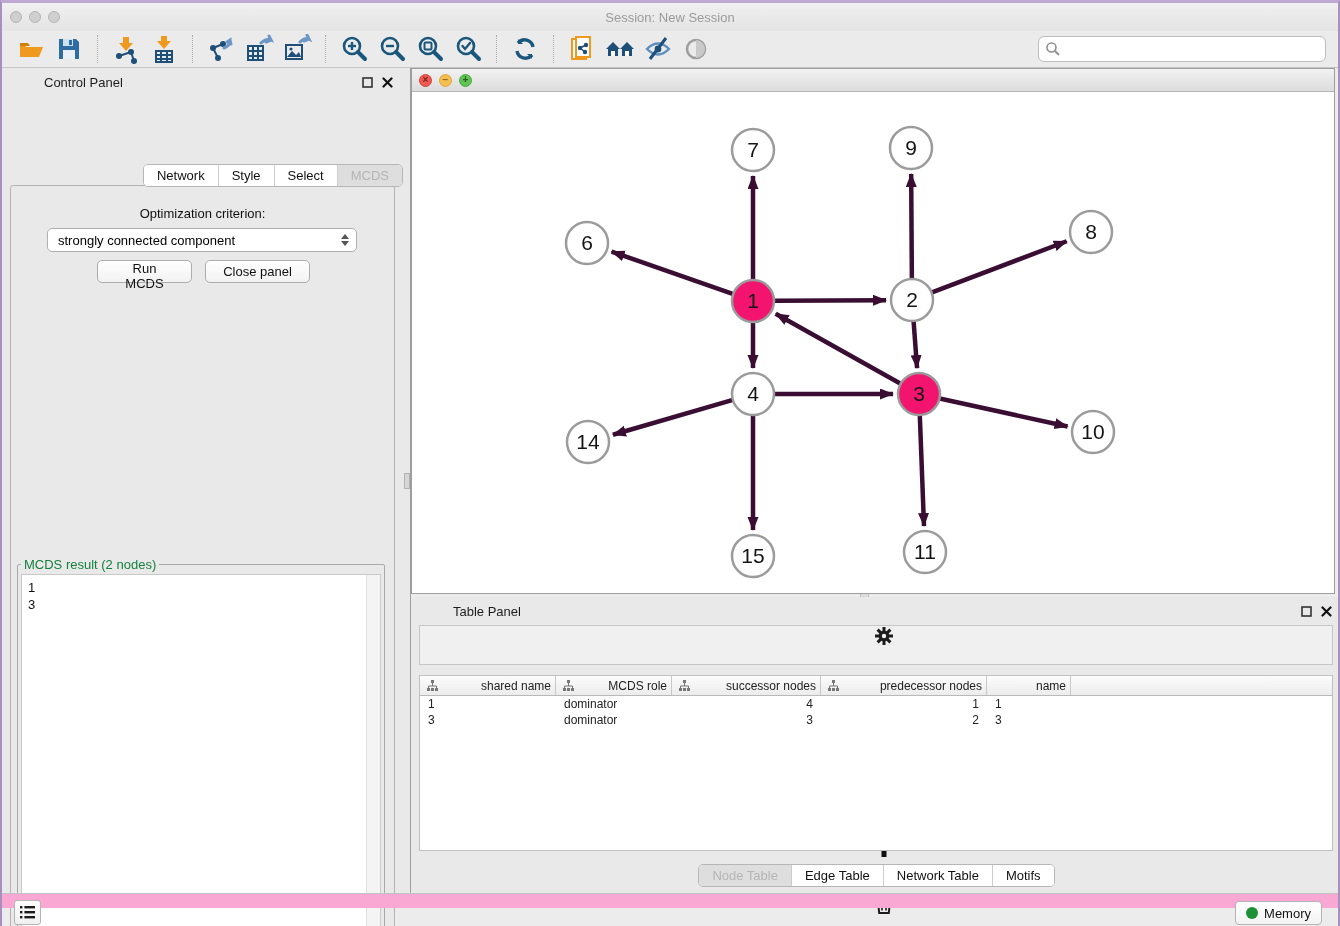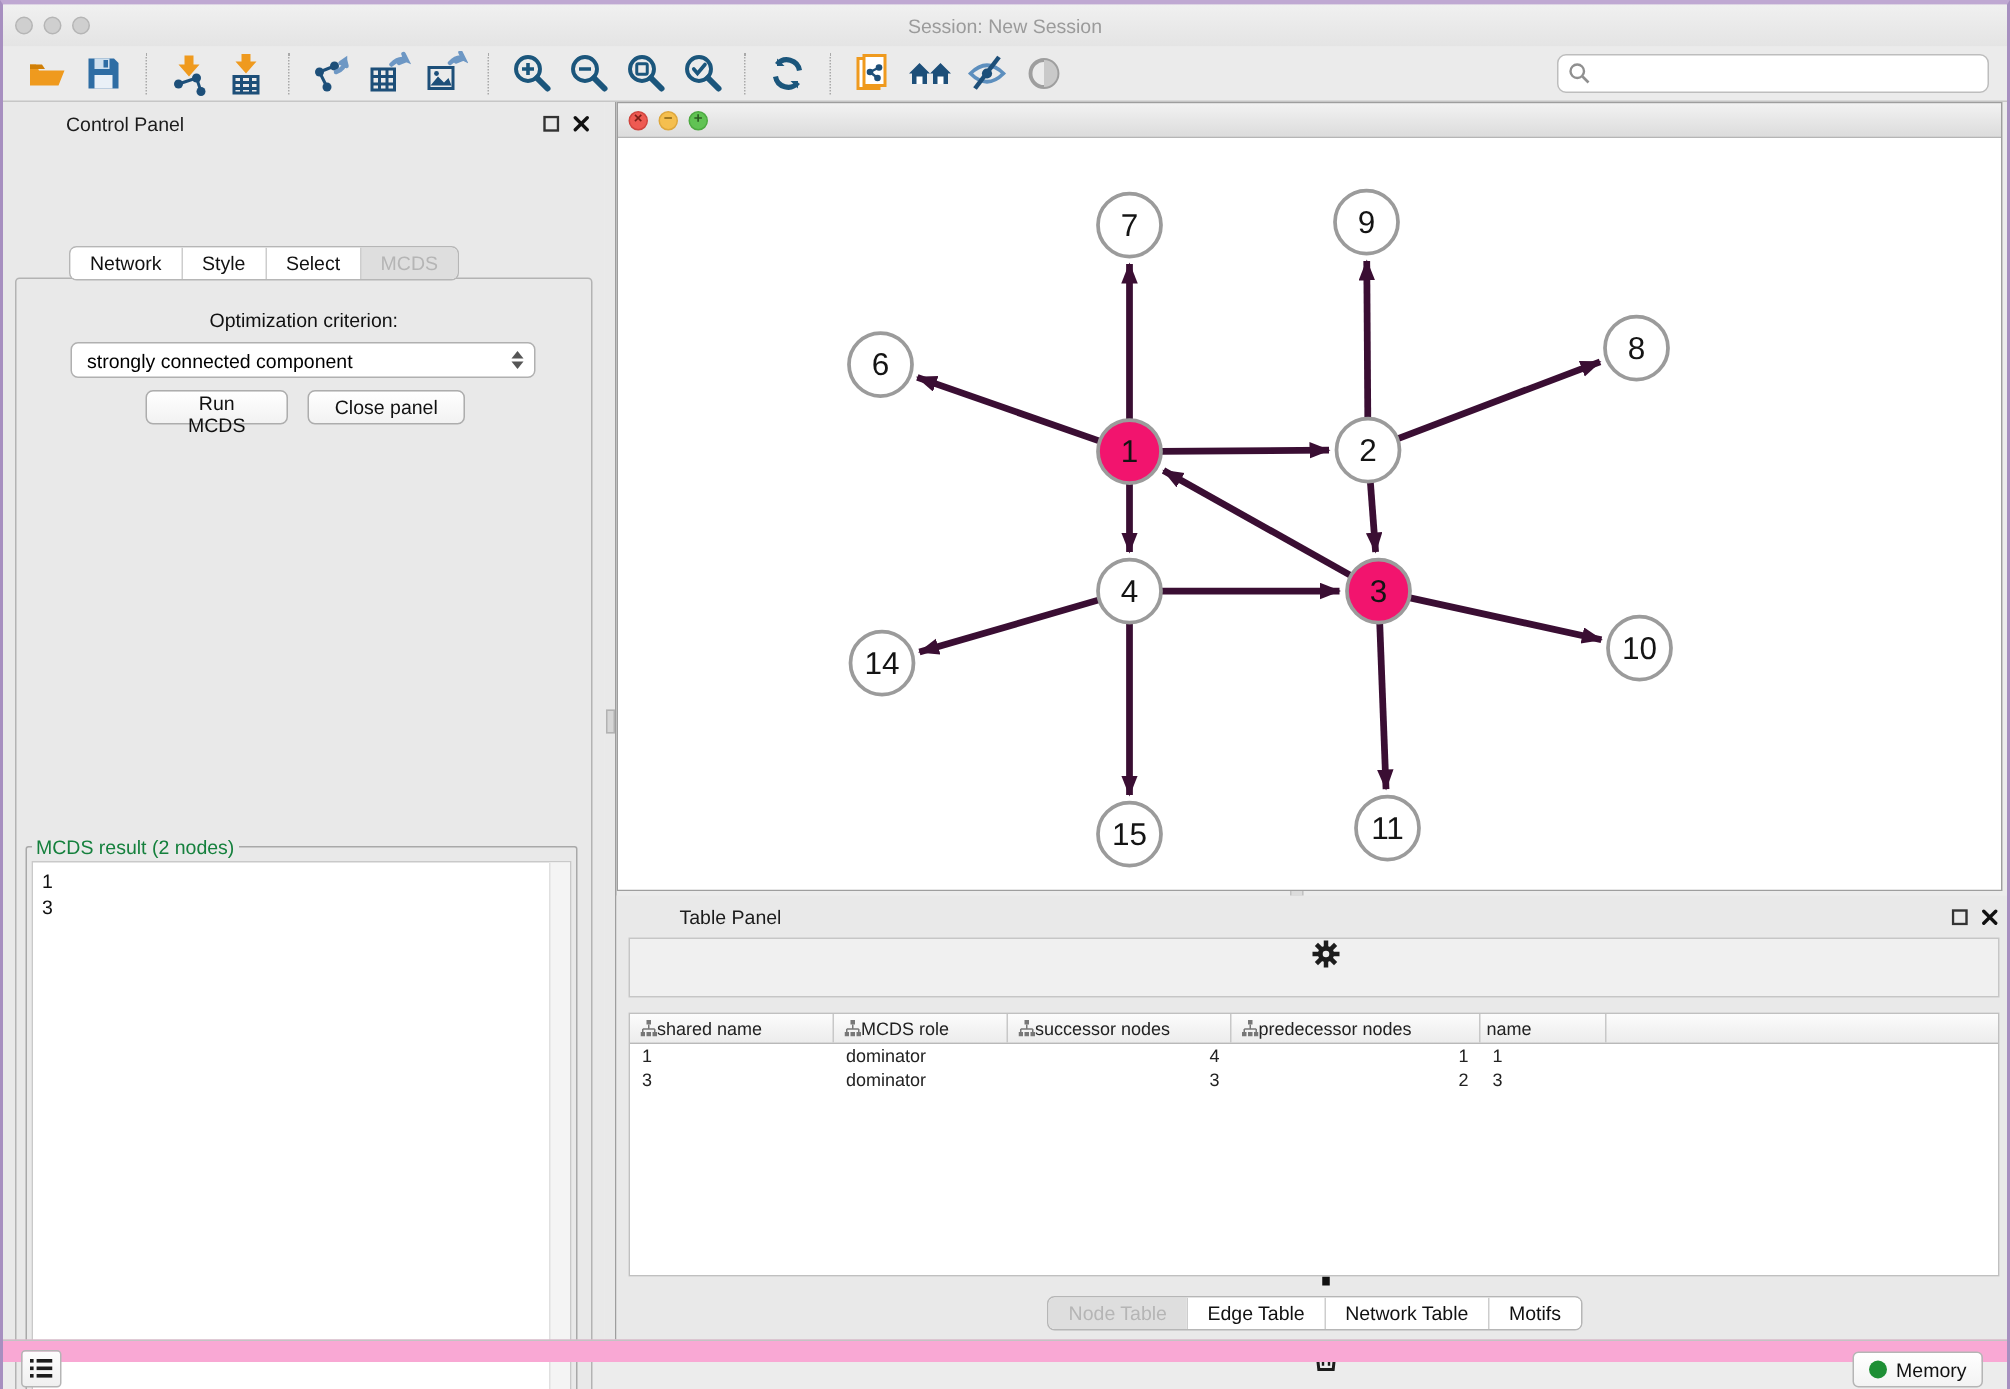--- a/index.html
+++ b/index.html
@@ -26,21 +26,21 @@
 
   
   #control-panel { left:0; top:65px; width:401px; height:825px; background:#e9e9e9; }
   .panel-head { height:28px; display:flex; align-items:center; padding:0 10px;margin-left:32px; }
   .panel-head .ttl { font-size:13px; color:#1c1c1c; }
   .panel-icons { margin-left:auto; display:flex; gap:9px; align-items:center; }
   .seg { display:inline-flex; border:1px solid #b6b6b6; border-radius:5px; overflow:hidden; background:#fff; }
   .seg .tab { padding:3px 13px; font-size:13px; color:#111; border-left:1px solid #cdcdcd; background:#fff; cursor:default; }
   .seg .tab:first-child { border-left:none; }
   .seg .tab.active { background:#dedede; color:#b5b5b5; }
-  #cp-tabs-row { left:0; right:0; top:96px; text-align:left; position:absolute; z-index:2;padding-left:44px; }
+  #cp-tabs-row { left:0; right:0; top:96px; text-align:right; position:absolute; z-index:2;padding-left:44px; }
   #cp-content { left:8px; width:385px; top:117px; height:765px; border:1px solid #b3b3b3; border-radius:3px; background:#e9e9e9; }
   #opt-label { left:0; right:0; top:20px; text-align:center; font-size:13px; color:#111; }
   #criterion-select { left:36px; width:310px; top:42px; height:24px; background:#fff; border:1px solid #b0b0b0;
                       border-radius:5px; display:flex; align-items:center; font-size:13px; padding-left:10px; }
   .spinner { margin-left:auto; margin-right:7px; display:flex; flex-direction:column; gap:2px; }
   .spinner i { width:0; height:0; border-left:4px solid transparent; border-right:4px solid transparent; display:block; }
   .spinner .up { border-bottom:5px solid #555; }
   .spinner .dn { border-top:5px solid #555; }
   .cp-btn { height:23px; background:linear-gradient(#ffffff,#f2f2f2); border:1px solid #adadad; border-radius:5px;
             font-size:13px; font-family:"Liberation Sans",sans-serif; padding:0 14px; color:#111; }
@@ -73,21 +73,21 @@
 
   
   #table-panel { left:409px; top:594px; width:931px; height:296px; background:#e9e9e9; }
   #tp-toolbar { position:absolute; left:8px; right:9px; top:28px; height:40px; background:#f0f0f0;
                 border:1px solid #c6c6c6; display:flex; align-items:center; gap:36px; padding-left:16px;flex-direction:column; }
   .tp-icon { display:flex; align-items:center; justify-content:center; width:22px; height:22px; }
   .fx { font-family:"Liberation Serif",serif; font-style:italic; font-size:18px; color:#c2c2c2; }
   #tp-table { position:absolute; left:8px; right:9px; top:78px; height:176px; background:#fff; border:1px solid #c0c0c0; }
   .thead { display:flex; height:20px; background:linear-gradient(#fcfcfc,#ececec); border-bottom:1px solid #b9b9b9; }
   .th { display:flex; align-items:center; font-size:12px; color:#222; border-right:1px solid #c8c8c8; padding:0 4px; }
-  .th .lbl { flex:1; text-align:left; }
+  .th .lbl { flex:1; text-align:right; }
   .th svg { margin-left:3px; flex:0 0 auto; }
   .tr { display:flex; height:16px; align-items:center; }
   .td { font-size:12px; color:#222; padding:0 8px; overflow:hidden; white-space:nowrap; }
   .td.num { text-align:right; }
   #tp-tabs-row { position:absolute; left:0; right:0; bottom:6px; text-align:center; }
 
   
   #statusbar { left:0; right:0; top:890px; height:15px; background:#f9a8d4; border-top:1px solid #c3c3c3; }
   #list-btn { position:absolute; left:12px; top:6px; width:27px; height:25px; background:linear-gradient(#fdfdfd,#f0f0f0);
               border:1px solid #b5b5b5; border-radius:3px; display:flex; align-items:center; justify-content:center; }

